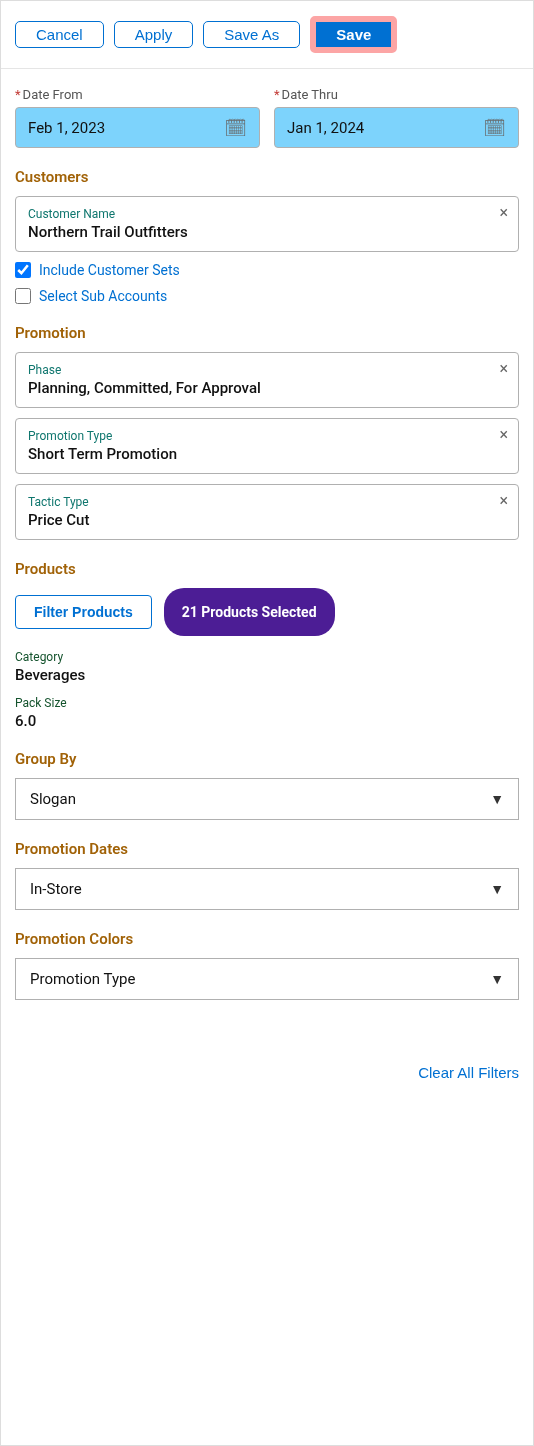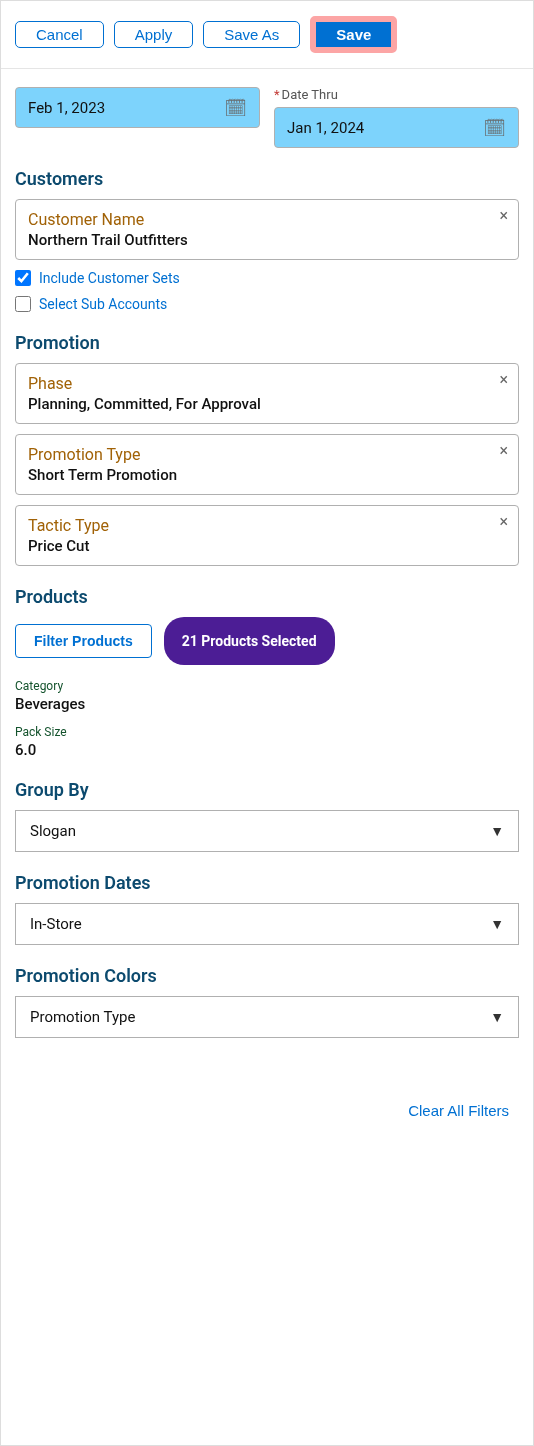--- a/index.html
+++ b/index.html
@@ -67,35 +67,35 @@
     .date-value {
       flex: 1;
       font-size: 15px;
       color: #111;
     }
     .calendar-icon {
       color: #666;
       font-size: 18px;
     }
     .section-title {
-      font-size: 18px;
-      color: #0c4a6e;
+      font-size: 15px;
+      color: #a16207;
       font-weight: 600;
       margin-bottom: 10px;
     }
     .field-box {
       border: 1px solid #b0b0b0;
       border-radius: 4px;
       padding: 10px 12px;
       margin-bottom: 10px;
       position: relative;
     }
     .field-box-label {
-      font-size: 16px;
-      color: #a16207;
+      font-size: 12px;
+      color: #0f766e;
       margin-bottom: 2px;
     }
     .field-box-value {
       font-size: 15px;
       color: #111;
       font-weight: 500;
     }
     .close-btn {
       position: absolute;
       top: 8px;
@@ -179,21 +179,21 @@
       font-size: 15px;
       color: #111;
     }
     .dropdown-arrow {
       font-size: 14px;
       color: #333;
     }
     .clear-all-row {
       display: flex;
       justify-content: flex-end;
-      padding: 14px 24px 10px;
+      padding: 14px 14px 10px;
     }
     .clear-all-btn {
       background: none;
       border: none;
       color: #0070d2;
       font-size: 15px;
       cursor: pointer;
       font-weight: 500;
       text-decoration: none;
     }
@@ -205,20 +205,23 @@
   <button class="btn btn-outline">Cancel</button>
   <button class="btn btn-outline">Apply</button>
   <button class="btn btn-outline">Save As</button>
   <button class="btn btn-primary">Save</button>
 </div>
 
 <div class="content">
 
   <div class="date-row">
     <div class="date-field">
+      <div class="date-label">
+        <span class="required-asterisk">*</span><span>Date From</span>
+      </div>
       <div class="date-input-wrapper">
         <span class="date-value">Feb 1, 2023</span>
         <span class="calendar-icon">🗓</span>
       </div>
     </div>
     <div class="date-field">
       <div class="date-label">
         <span class="required-asterisk">*</span><span>Date Thru</span>
       </div>
       <div class="date-input-wrapper">

